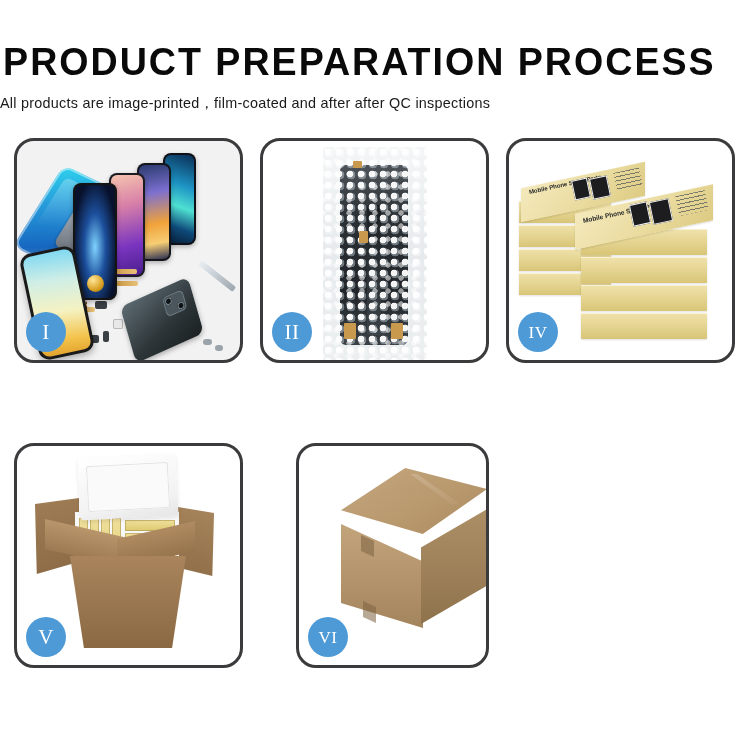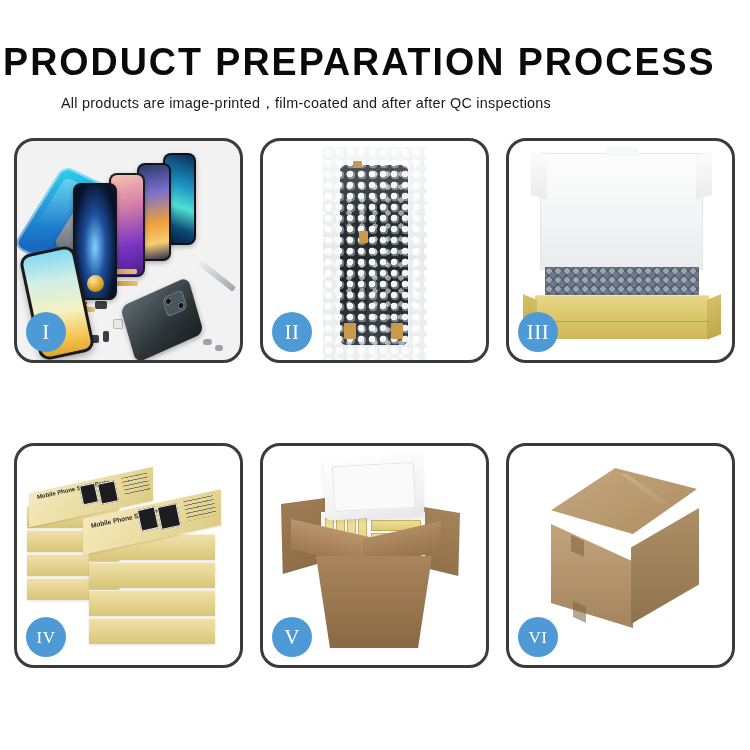--- a/index.html
+++ b/index.html
@@ -9,21 +9,21 @@
     font-family: "Liberation Sans", sans-serif;
     overflow: hidden;
   }
   #page {
     position: relative;
     width: 750px; height: 750px;
     background: #ffffff;
   }
 
   
-  .header { position:absolute; left:0; top:0; width:612px; text-align:center; }
+  .header { position:absolute; left:0; top:0; width:612px; text-align:left; }
   .title {
     font-family: "Liberation Sans", sans-serif;
     font-size: 38px;
     font-weight: 600;
     letter-spacing: 2.0px;
     color: #0a0a0a;
     margin: 0;
     padding-top: 41px;
     line-height: 42px;
     white-space: nowrap;
@@ -304,21 +304,21 @@
   }
   .foamlid .rim{ position:absolute; inset:8px; border-radius:3px; background:#fafafa;
     box-shadow: inset 0 0 0 1px #e2e2e2; }
   .ybox{
     position:absolute;
     background: linear-gradient(180deg,#f0e09c,#ddc96f);
     box-shadow: inset 0 0 0 1px rgba(150,130,60,.45);
   }
 
   
-  .p6 { background:#ffffff; }
+  .p6 { background:#ffffff;margin-left:36px; }
   .c6-top{
     position:absolute; left:42px; top:22px; width:146px; height:66px;
     background: linear-gradient(150deg,#c5a77f 0%,#b9996e 55%,#ab8a5f 100%);
     clip-path: polygon(44% 0%, 100% 32%, 56% 100%, 0% 64%);
   }
   .c6-left{
     position:absolute; left:42px; top:78px; width:82px; height:104px;
     background: linear-gradient(180deg,#c2a47b 0%,#b1916a 60%,#a2845d 100%);
     clip-path: polygon(0% 0%, 100% 36%, 100% 100%, 0% 76%);
   }
@@ -405,36 +405,20 @@
           <div class="tapebit" style="left:36px; top:84px; width:9px; height:12px;"></div>
           <div class="tapebit" style="left:21px; top:176px; width:12px; height:16px;"></div>
           <div class="tapebit" style="left:68px; top:176px; width:12px; height:16px;"></div>
           <div class="bubbles"></div>
           <div class="bubbles2"></div>
         </div>
       </div>
       <div class="badge">II</div>
     </div>
 
-    <div class="panel p3">
-      <div class="panel-media">
-        <div class="box3-lid">
-          <div class="tab"></div>
-          <div class="flapL"></div>
-          <div class="flapR"></div>
-        </div>
-        <div class="foamgrey"></div>
-        <div class="box3-body">
-          <div class="endL"></div>
-          <div class="endR"></div>
-          <div class="seam"></div>
-        </div>
-      </div>
-      <div class="badge">III</div>
-    </div>
 
     <div class="panel p4">
       <div class="panel-media">
         <div class="stackwrap">
 
           <div class="kbox" style="left:2px; top:46px; width:92px; height:22px;"></div>
           <div class="kbox" style="left:2px; top:70px; width:92px; height:22px;"></div>
           <div class="kbox" style="left:2px; top:94px; width:92px; height:22px;"></div>
           <div class="kbox" style="left:2px; top:118px; width:92px; height:22px;"></div>
 

